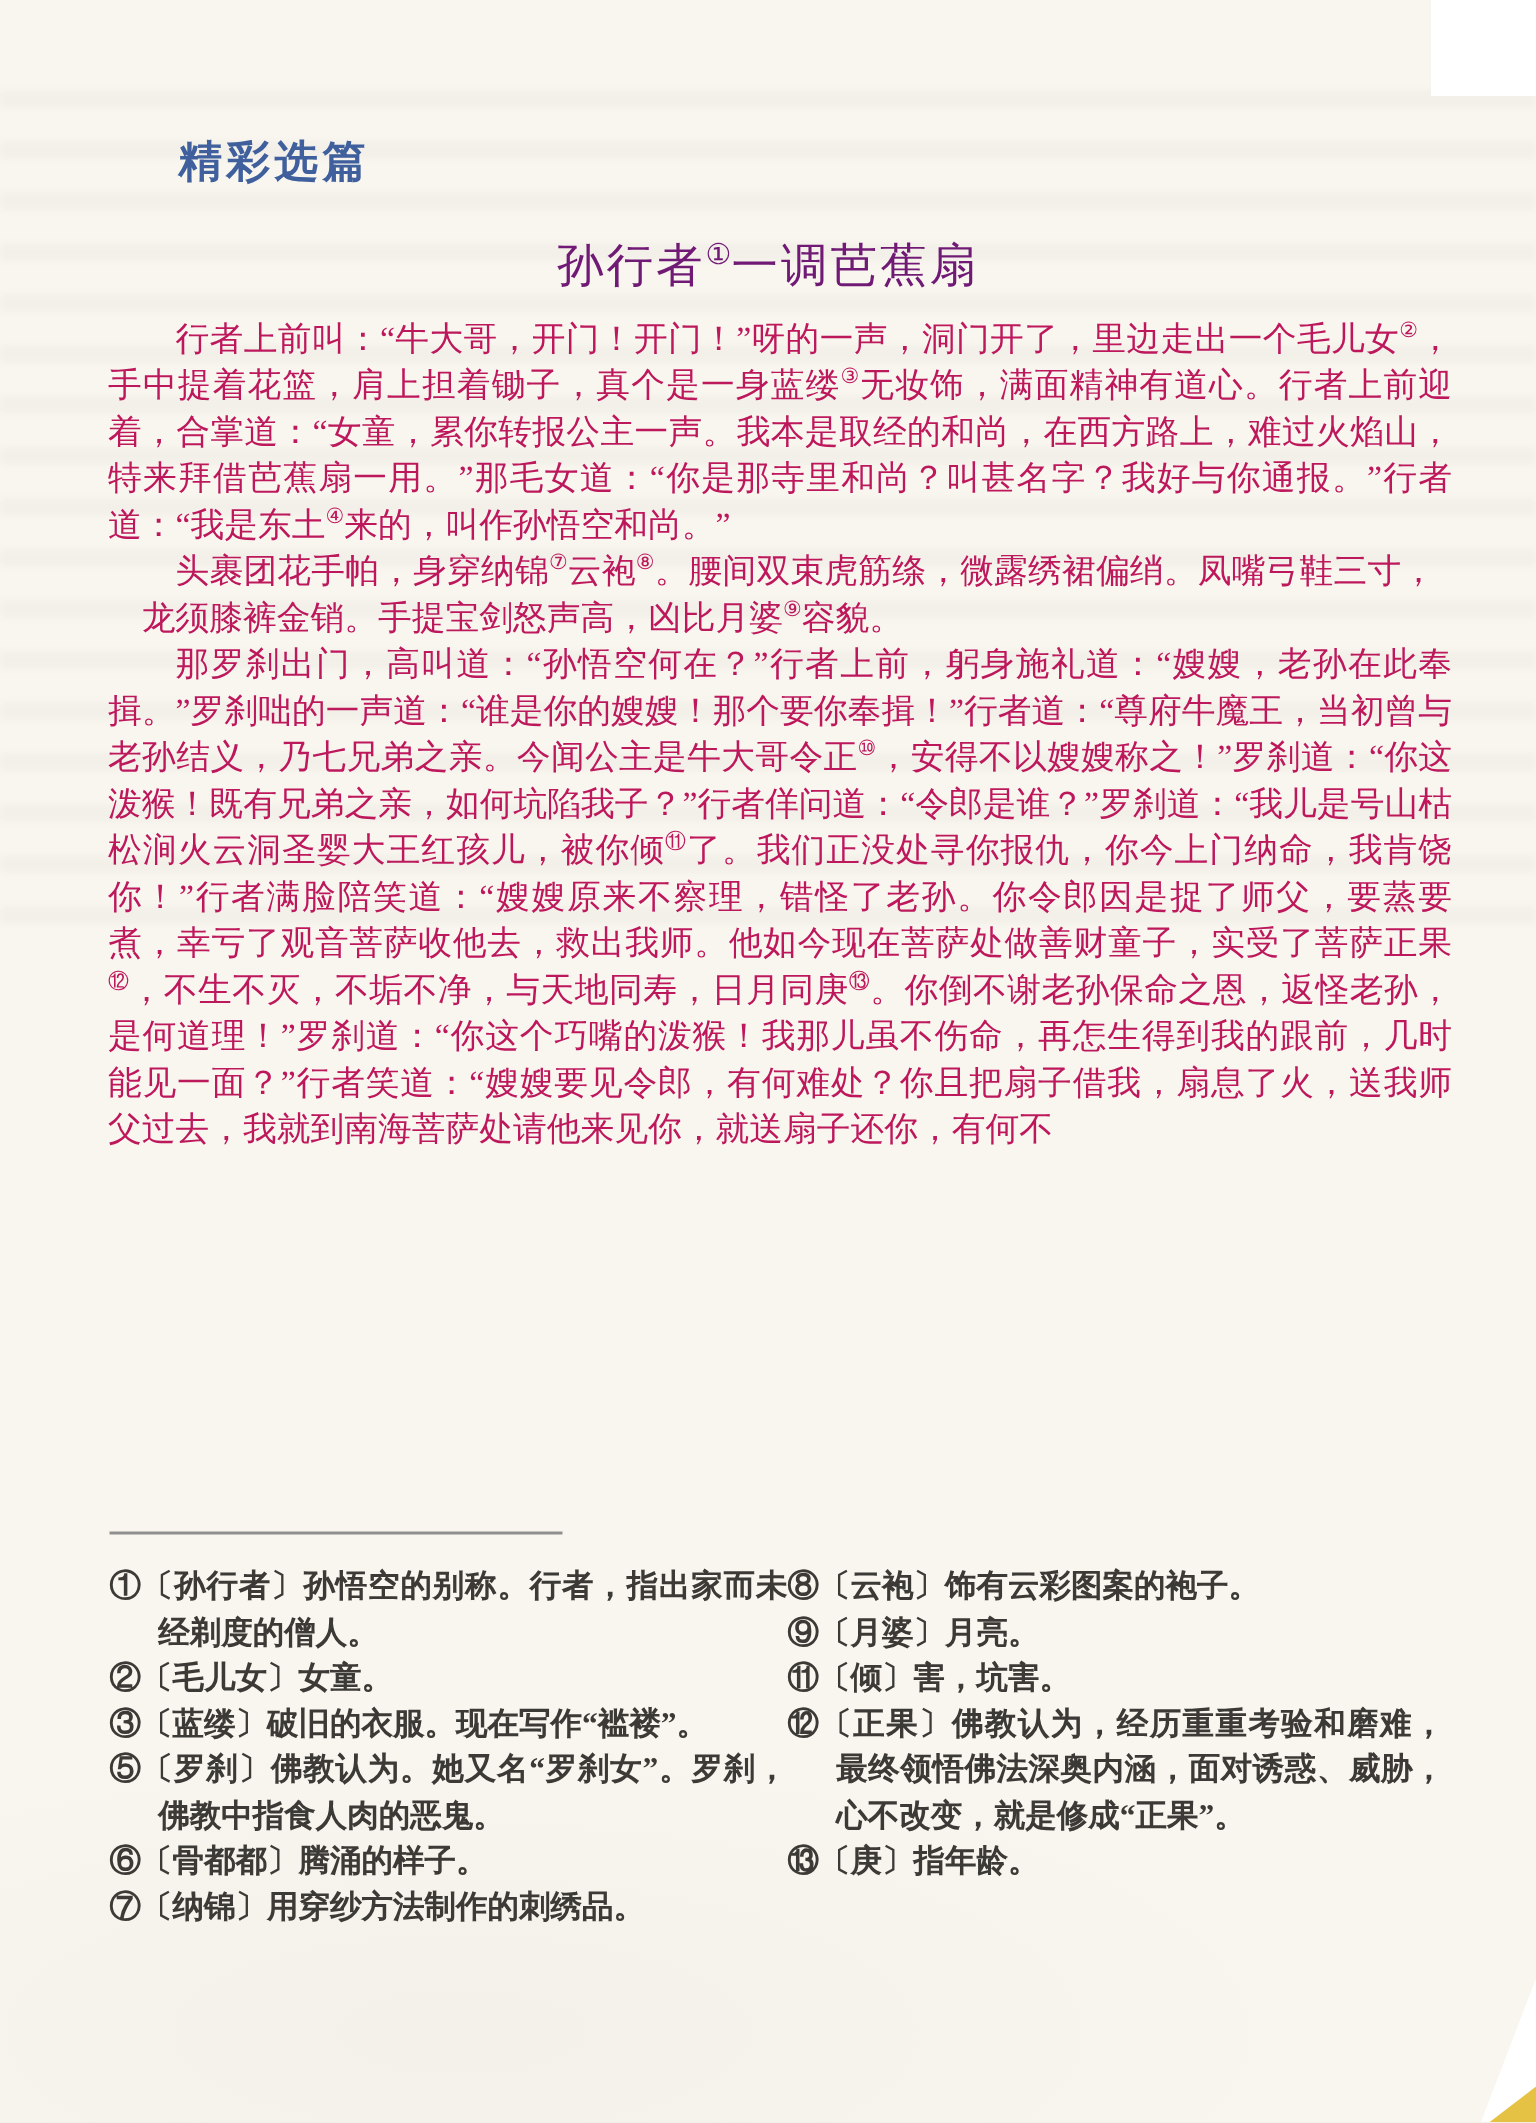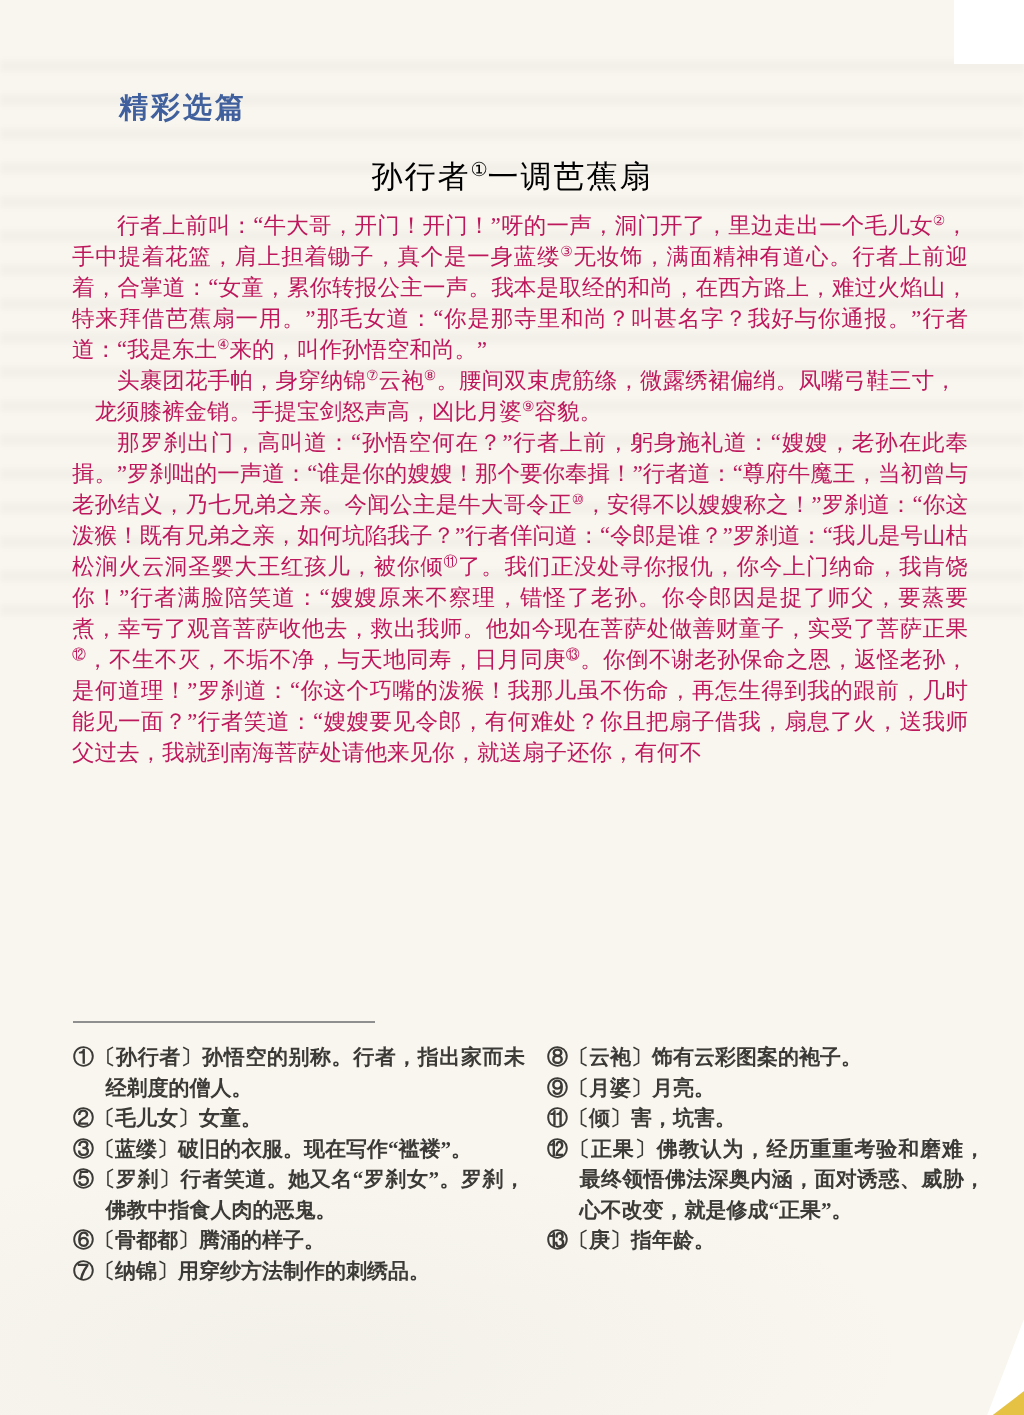--- a/index.html
+++ b/index.html
@@ -41,39 +41,39 @@
   }
   .section-label{
     position:absolute;left:119px;top:88px;
     font-family:"Liberation Sans","DejaVu Sans",sans-serif;
     font-size:29px;font-weight:bold;letter-spacing:3px;
     color:var(--accent-blue,#40609d);
   }
   .article-title{
     position:absolute;left:0;right:0;top:156px;margin:0;
     text-align:center;font-size:31px;font-weight:normal;
-    letter-spacing:2px;color:#000000;
+    letter-spacing:2px;color:#701a75;
   }
   .article-title sup, .body-text sup{
     font-size:0.62em;line-height:0;vertical-align:super;letter-spacing:0;
   }
   .body-text{
     position:absolute;left:72px;top:210px;width:896px;
     font-size:22.5px;line-height:31px;text-align:justify;
     color:#be185d;
   }
   .body-text p{margin:0;text-indent:2em;}
   .body-text p.verse{margin-left:1em;margin-right:0.5em;text-indent:1em;}
   .footnote-rule{
     position:absolute;left:73px;top:1021px;width:302px;height:0;
     border:none;border-top:2px solid #8f8f8f;margin:0;
   }
   .footnotes{
     position:absolute;left:73px;top:1042px;width:912px;
-    display:flex;gap:22px;
+    display:flex;
     font-size:21px;line-height:30.5px;font-weight:600;color:#3c3a36;
   }
   .footnotes ol{list-style:none;margin:0;padding:0;}
   .fn-col-left{width:452px;}
   .fn-col-right{width:438px;}
   .footnotes li{
     padding-left:1.55em;text-indent:-1.55em;text-align:justify;
   }
   .page-footer{
     position:absolute;right:48px;bottom:22px;height:44px;
@@ -105,21 +105,21 @@
       <p>那罗刹出门，高叫道：“孙悟空何在？”行者上前，躬身施礼道：“嫂嫂，老孙在此奉揖。”罗刹咄的一声道：“谁是你的嫂嫂！那个要你奉揖！”行者道：“尊府牛魔王，当初曾与老孙结义，乃七兄弟之亲。今闻公主是牛大哥令正<sup>⑩</sup>，安得不以嫂嫂称之！”罗刹道：“你这泼猴！既有兄弟之亲，如何坑陷我子？”行者佯问道：“令郎是谁？”罗刹道：“我儿是号山枯松涧火云洞圣婴大王红孩儿，被你倾<sup>⑪</sup>了。我们正没处寻你报仇，你今上门纳命，我肯饶你！”行者满脸陪笑道：“嫂嫂原来不察理，错怪了老孙。你令郎因是捉了师父，要蒸要煮，幸亏了观音菩萨收他去，救出我师。他如今现在菩萨处做善财童子，实受了菩萨正果<sup>⑫</sup>，不生不灭，不垢不净，与天地同寿，日月同庚<sup>⑬</sup>。你倒不谢老孙保命之恩，返怪老孙，是何道理！”罗刹道：“你这个巧嘴的泼猴！我那儿虽不伤命，再怎生得到我的跟前，几时能见一面？”行者笑道：“嫂嫂要见令郎，有何难处？你且把扇子借我，扇息了火，送我师父过去，我就到南海菩萨处请他来见你，就送扇子还你，有何不</p>
     </div>
 
   <hr class="footnote-rule">
 
   <div class="footnotes">
     <ol class="fn-col-left">
         <li>①〔孙行者〕孙悟空的别称。行者，指出家而未经剃度的僧人。</li>
         <li>②〔毛儿女〕女童。</li>
         <li>③〔蓝缕〕破旧的衣服。现在写作“褴褛”。</li>
-        <li>⑤〔罗刹〕行者笑道。她又名“罗刹女”。罗刹，佛教中指食人肉的恶鬼。</li>
+        <li>⑤〔罗刹〕佛教认为。她又名“罗刹女”。罗刹，佛教中指食人肉的恶鬼。</li>
         <li>⑥〔骨都都〕腾涌的样子。</li>
         <li>⑦〔纳锦〕用穿纱方法制作的刺绣品。</li>
       </ol>
     <ol class="fn-col-right">
         <li>⑧〔云袍〕饰有云彩图案的袍子。</li>
         <li>⑨〔月婆〕月亮。</li>
         <li>⑪〔倾〕害，坑害。</li>
         <li>⑫〔正果〕佛教认为，经历重重考验和磨难，最终领悟佛法深奥内涵，面对诱惑、威胁，心不改变，就是修成“正果”。</li>
         <li>⑬〔庚〕指年龄。</li>
       </ol>

